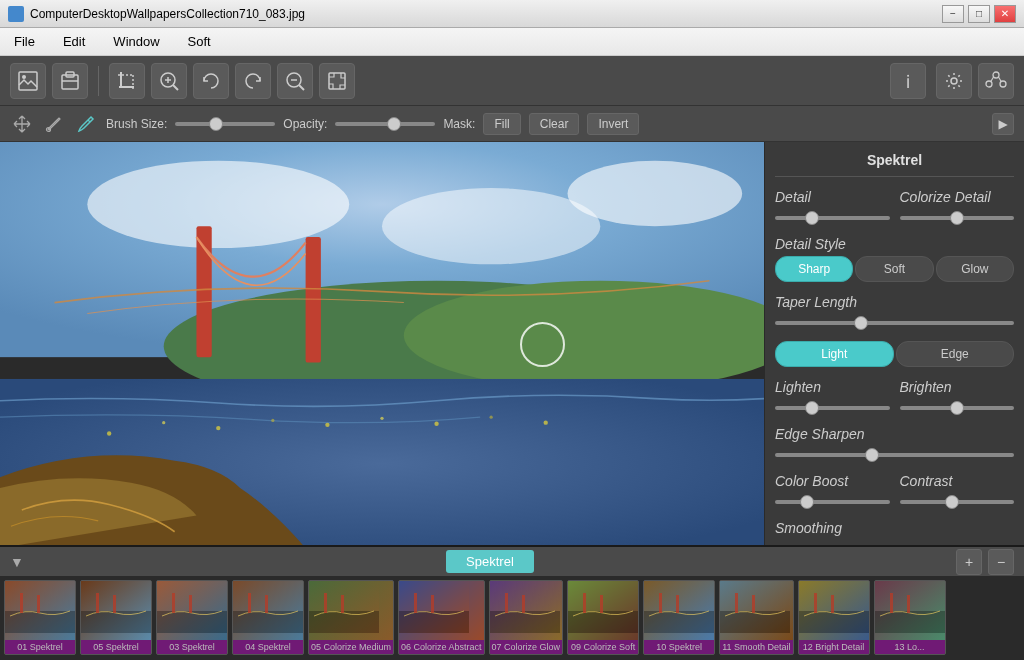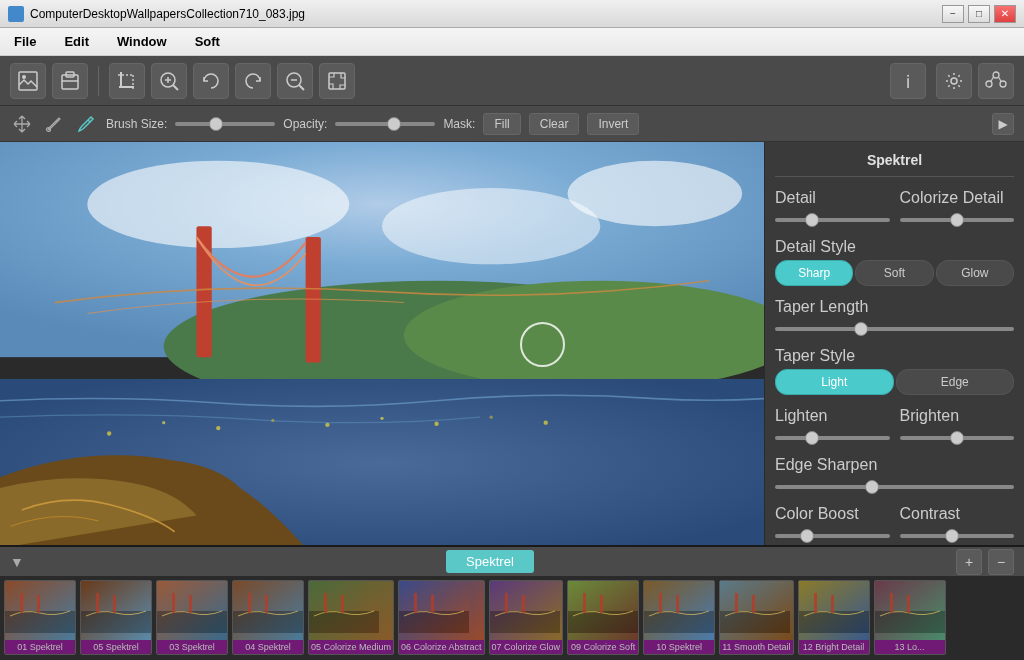--- a/index.html
+++ b/index.html
@@ -28,21 +28,20 @@
     
     #menubar {
       background: linear-gradient(to bottom, #f5f5f5, #e8e8e8);
       height: 28px;
       display: flex;
       align-items: center;
       padding: 0 8px;
       border-bottom: 1px solid #ccc;
       color: #000;
       gap: 16px;
-      font-weight: bold;
     }
     #menubar span { cursor: pointer; font-size: 13px; padding: 2px 6px; }
 
     
     #toolbar {
       background: #4a4a4a;
       height: 50px;
       display: flex;
       align-items: center;
       padding: 0 10px;
@@ -149,21 +148,21 @@
     .panel-title {
       text-align: center;
       font-size: 14px;
       font-weight: bold;
       color: #e0e0e0;
       margin-bottom: 12px;
       padding-bottom: 8px;
       border-bottom: 1px solid #555;
     }
     .panel-section { margin-bottom: 12px; }
-    .panel-label { font-size: 16px; color: #ccc; margin-bottom: 4px; }
+    .panel-label { font-size: 14px; color: #ccc; margin-bottom: 4px; font-style: italic; }
     .panel-slider {
       width: 100%;
       -webkit-appearance: none;
       height: 4px;
       border-radius: 2px;
       background: #888;
       outline: none;
       margin-bottom: 4px;
     }
     .panel-slider::-webkit-slider-thumb {
@@ -493,21 +492,20 @@
         <button>Glow</button>
       </div>
     </div>
 
     <div class="panel-section">
       <div class="panel-label">Taper Length</div>
       <input type="range" class="panel-slider" min="0" max="100" value="35" style="">
     </div>
 
     <div class="panel-section">
-      <div class="panel-label">Taper Style</div>
       <div class="btn-group">
         <button class="active">Light</button>
         <button>Edge</button>
       </div>
     </div>
 
     <div class="panel-section">
       <div class="slider-row">
         <div class="slider-col">
           <div class="panel-label">Lighten</div>

